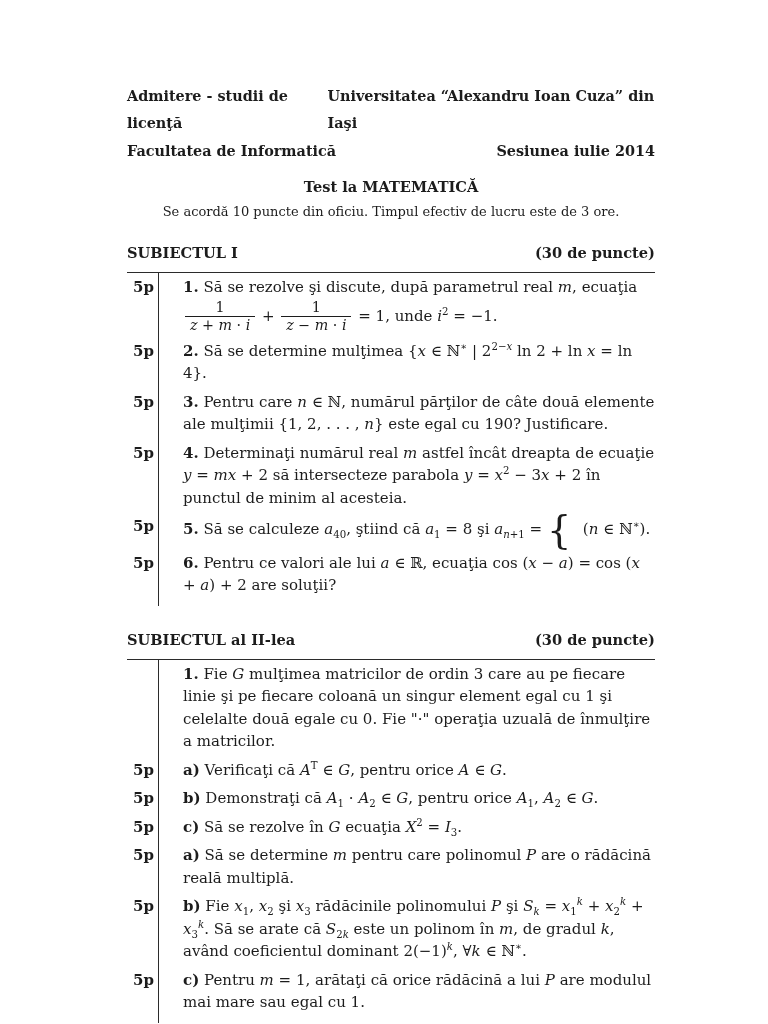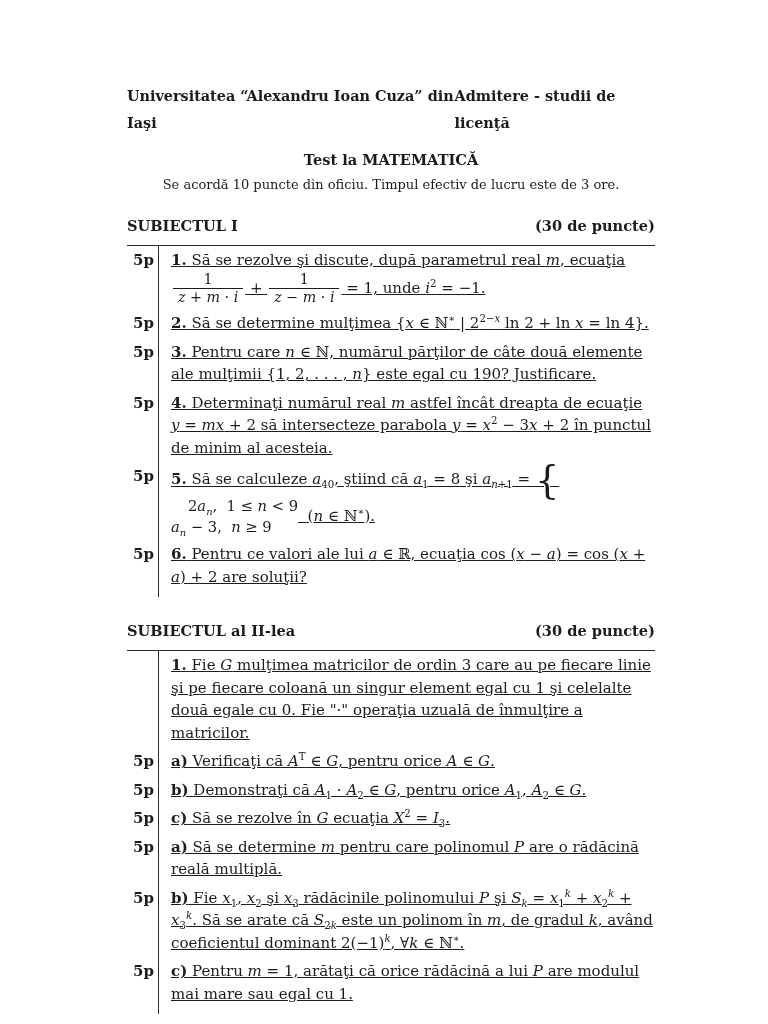--- a/index.html
+++ b/index.html
@@ -17,42 +17,46 @@
   }
   
   .hline{display:flex;justify-content:space-between;font-weight:bold;font-size:14.4px;line-height:1.9;}
   .title{text-align:center;font-weight:bold;font-size:14.6px;margin-top:14px;}
   .note{text-align:center;font-size:13px;margin-top:9px;}
   
   .sec-head{display:flex;justify-content:space-between;font-weight:bold;font-size:14.6px;margin-top:25px;margin-bottom:11px;}
   .qblock{border-top:1.6px solid #2b2b2b;}
   .qrow{display:flex;font-size:15px;line-height:1.5;}
   .pts{flex:0 0 31px;font-weight:bold;padding-top:3px;text-align:left;padding-left:6px;box-sizing:border-box;}
-  .qtext{flex:1;border-left:1.4px solid #2b2b2b;padding:3px 0 3px 12px;text-decoration:underline;}
+  .qtext{flex:1;border-left:1.4px solid #2b2b2b;padding:3px 0 3px 24px;}
   .qrow:last-child .qtext{padding-bottom:9px;}
   
   i{font-family:"DejaVu Serif", serif;}
   sup,sub{font-size:0.68em;line-height:0;}
   .frac{display:inline-block;vertical-align:middle;text-align:center;line-height:1.2;font-size:0.95em;margin:0 2px;}
   .frac .num{display:block;border-bottom:1px solid #1c1c1c;padding:0 5px;}
   .frac .den{display:block;padding:0 5px;}
   .brace{font-size:2.55em;font-weight:300;vertical-align:middle;line-height:0.8;margin-right:2px;}
   .cases{display:inline-block;vertical-align:middle;line-height:1.4;text-align:left;font-size:0.98em;}
   .cases span{display:block;}
   .cases span:first-child{padding-left:17px;}
   .cal{font-style:italic;}
 </style>
 </head>
 <body>
 
 <div class="page">
 
   <div class="hline">
+    <span>Admitere - studii de licenţă</span>
     <span>Universitatea “Alexandru Ioan Cuza” din Iaşi</span>
-    <span>Admitere - studii de licenţă</span>
+  </div>
+  <div class="hline">
+    <span>Facultatea de Informatică</span>
+    <span>Sesiunea iulie 2014</span>
   </div>
   <div class="title">Test la MATEMATICĂ</div>
   <div class="note">Se acordă 10 puncte din oficiu. Timpul efectiv de lucru este de 3 ore.</div>
 
   <div>
     <div class="sec-head">
       <span>SUBIECTUL I</span>
       <span>(30 de puncte)</span>
     </div>
     <div class="qblock">
@@ -67,21 +71,21 @@
         <div class="qrow">
           <div class="pts">5p</div>
           <div class="qtext"><b>3.</b> Pentru care <i>n</i> ∈ ℕ, numărul părţilor de câte două elemente ale mulţimii {1, 2, . . . , <i>n</i>} este egal cu 190? Justificare.</div>
         </div>
         <div class="qrow">
           <div class="pts">5p</div>
           <div class="qtext"><b>4.</b> Determinaţi numărul real <i>m</i> astfel încât dreapta de ecuaţie <i>y</i> = <i>mx</i> + 2 să intersecteze parabola <i>y</i> = <i>x</i><sup>2</sup> − 3<i>x</i> + 2 în punctul de minim al acesteia.</div>
         </div>
         <div class="qrow">
           <div class="pts">5p</div>
-          <div class="qtext"><b>5.</b> Să se calculeze <i>a</i><sub>40</sub>, ştiind că <i>a</i><sub>1</sub> = 8 şi <i>a</i><sub><i>n</i>+1</sub> = <span class="brace">{</span><span class="cases"><span>2<i>a</i><sub><i>n</i></sub>, &nbsp;1 ≤ <i>n</i> &lt; 9</span><span><i>a</i><sub><i>n</i></sub> − 3, &nbsp;<i>n</i> ≥ 9</span></span> &nbsp;(<i>n</i> ∈ ℕ<sup>∗</sup>).</div>
+          <div class="qtext"><b>5.</b> Să se calculeze <i>a</i><sub>40</sub>, ştiind că <i>a</i><sub>1</sub> = 8 şi <i>a</i><sub><i>n</i>+1</sub> = <span class="brace">{</span> &nbsp;(<i>n</i> ∈ ℕ<sup>∗</sup>).</div>
         </div>
         <div class="qrow">
           <div class="pts">5p</div>
           <div class="qtext"><b>6.</b> Pentru ce valori ale lui <i>a</i> ∈ ℝ, ecuaţia cos (<i>x</i> − <i>a</i>) = cos (<i>x</i> + <i>a</i>) + 2 are soluţii?</div>
         </div>
       </div>
   </div>
 
   <div>
     <div class="sec-head">

